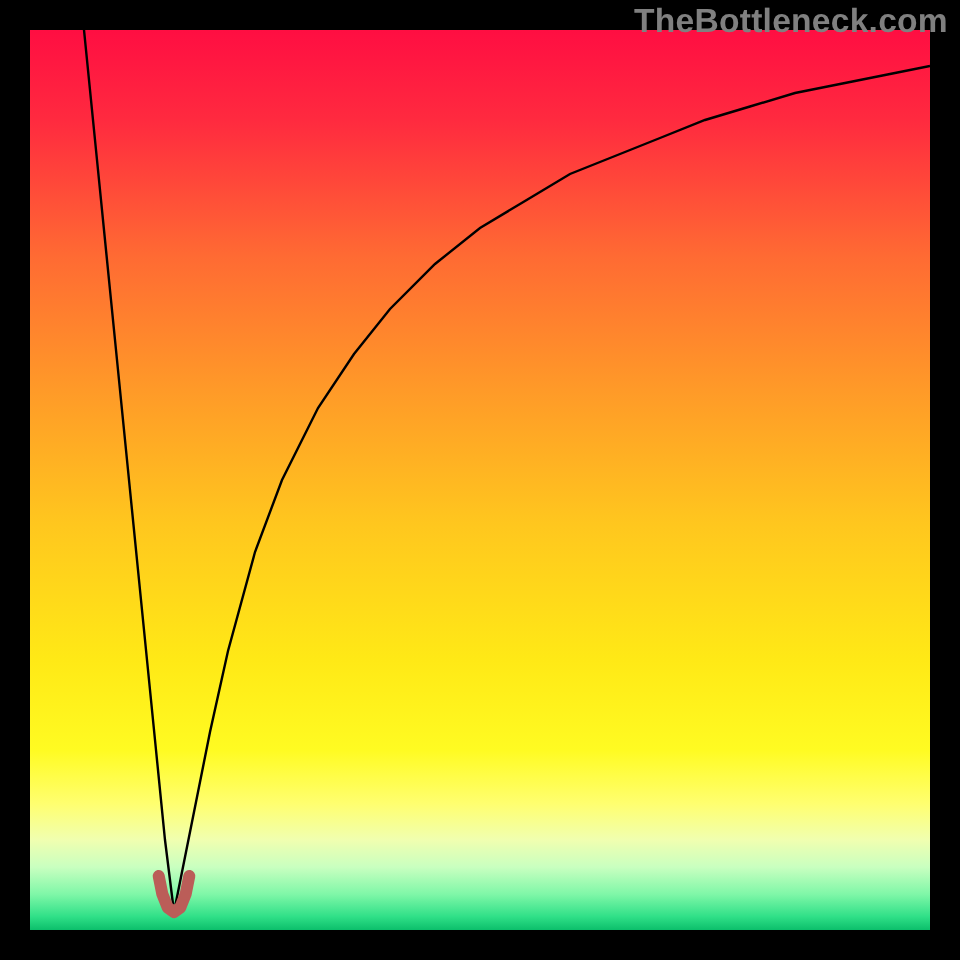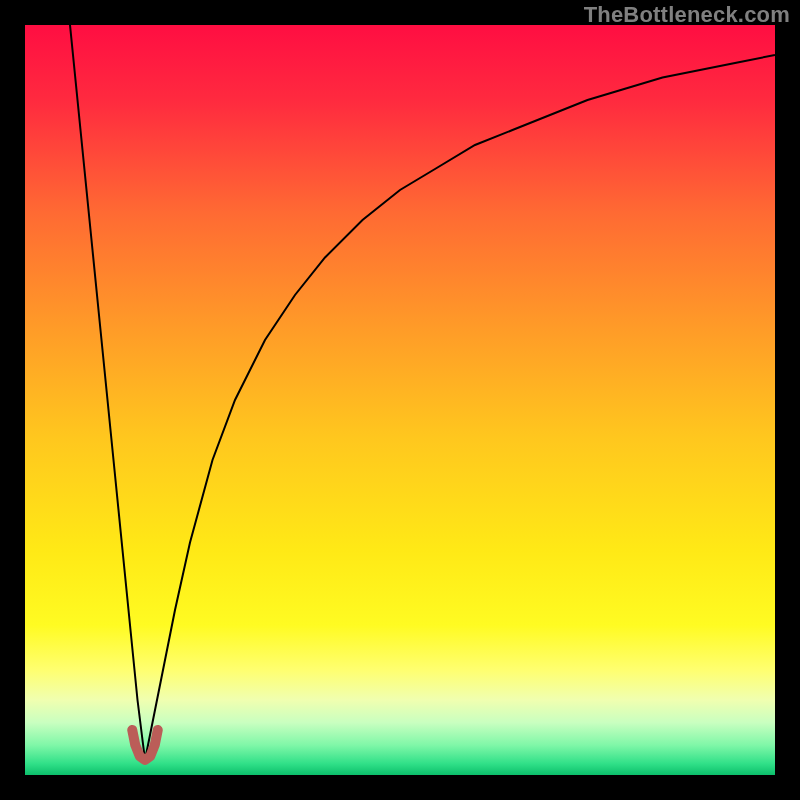--- a/index.html
+++ b/index.html
@@ -14,21 +14,21 @@
     position: relative;
     width: 800px;
     height: 800px;
     background: #000;
   }
   .watermark {
     position: absolute;
     top: 2px;
     right: 10px;
     font-family: Arial, Helvetica, sans-serif;
-    font-size: 22px;
+    font-size: 28px;
     font-weight: 600;
     color: #808080;
     letter-spacing: 0.2px;
     z-index: 10;
   }
   svg.plot {
     position: absolute;
     left: 25px;
     top: 25px;
     width: 750px;

